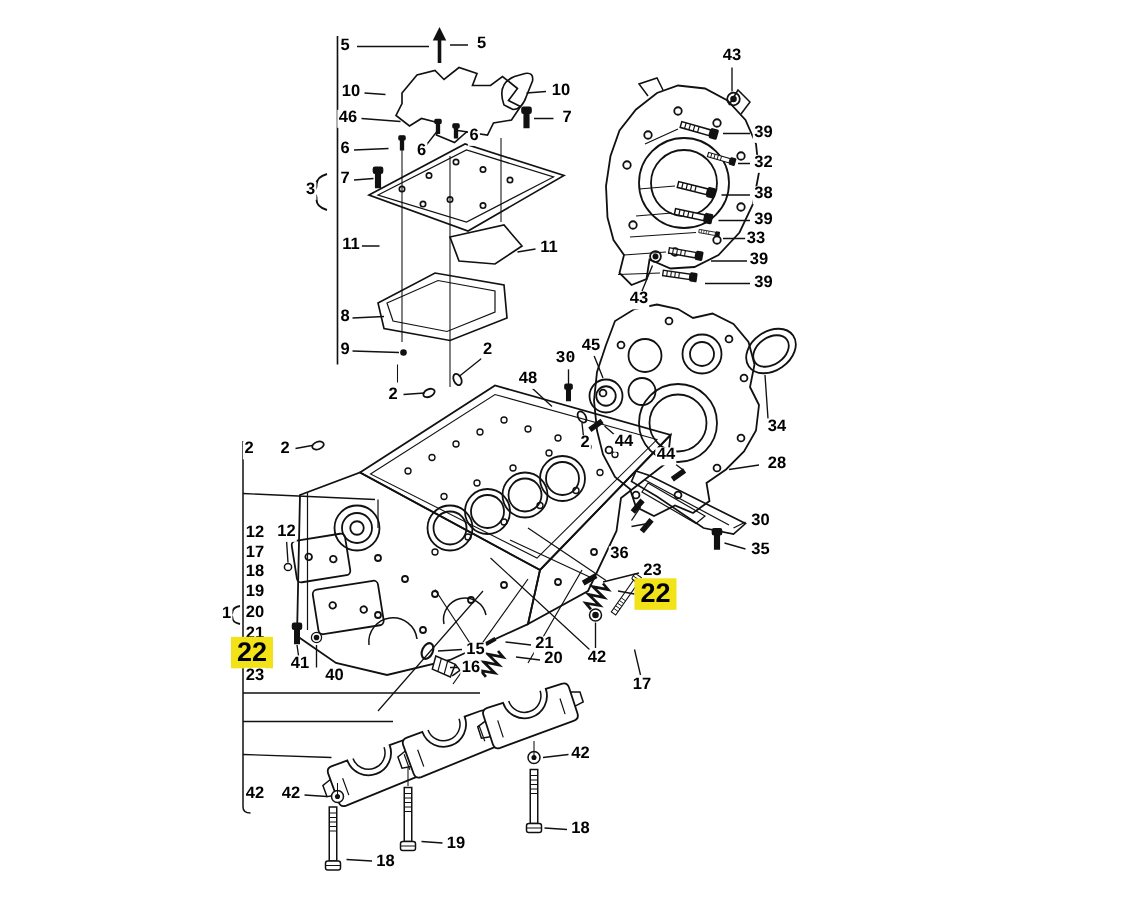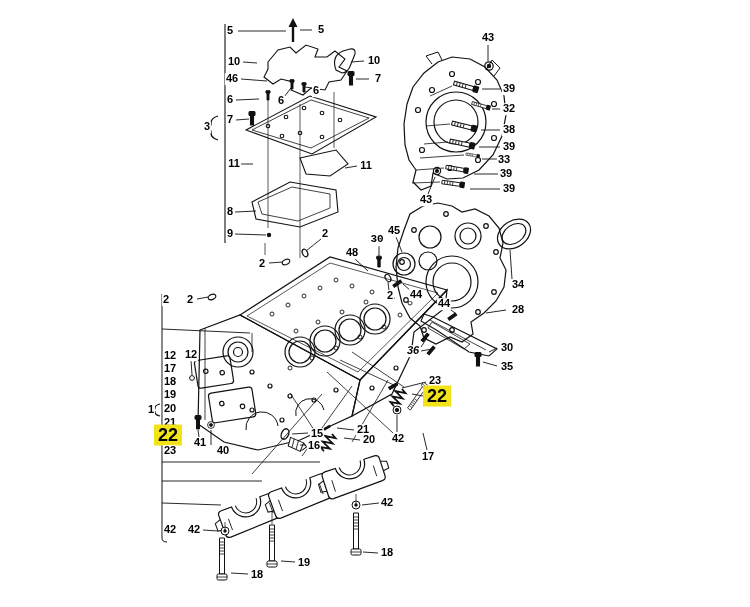--- a/index.html
+++ b/index.html
@@ -322,21 +322,21 @@
       <span class="callout" style="left: 506px; top: 174px;">39</span>
       <span class="callout" style="left: 509px; top: 189px;">39</span>
       <span class="callout" style="left: 377px; top: 240px; font-family: Liberation Mono, monospace;">30</span>
       <span class="callout" style="left: 394px; top: 231px;">45</span>
       <span class="callout" style="left: 352px; top: 253px;">48</span>
       <span class="callout" style="left: 518px; top: 285px;">34</span>
       <span class="callout" style="left: 518px; top: 310px;">28</span>
       <span class="callout" style="left: 390px; top: 296px;">2</span>
       <span class="callout" style="left: 416px; top: 295px;">44</span>
       <span class="callout" style="left: 444px; top: 304px;">44</span>
-      <span class="callout" style="left: 413px; top: 351px; font-style: italic;">36</span>
+      <span class="callout" style="left: 413px; top: 370px;">36</span>
       <span class="callout" style="left: 507px; top: 348px;">30</span>
       <span class="callout" style="left: 507px; top: 367px;">35</span>
       <span class="callout" style="left: 325px; top: 234px;">2</span>
       <span class="callout" style="left: 262px; top: 264px;">2</span>
       <span class="callout" style="left: 166px; top: 300px;">2</span>
       <span class="callout" style="left: 190px; top: 300px;">2</span>
       <span class="callout" style="left: 151px; top: 410px;">1</span>
       <span class="callout" style="left: 170px; top: 356px;">12</span>
       <span class="callout" style="left: 191px; top: 355px;">12</span>
       <span class="callout" style="left: 170px; top: 369px;">17</span>

